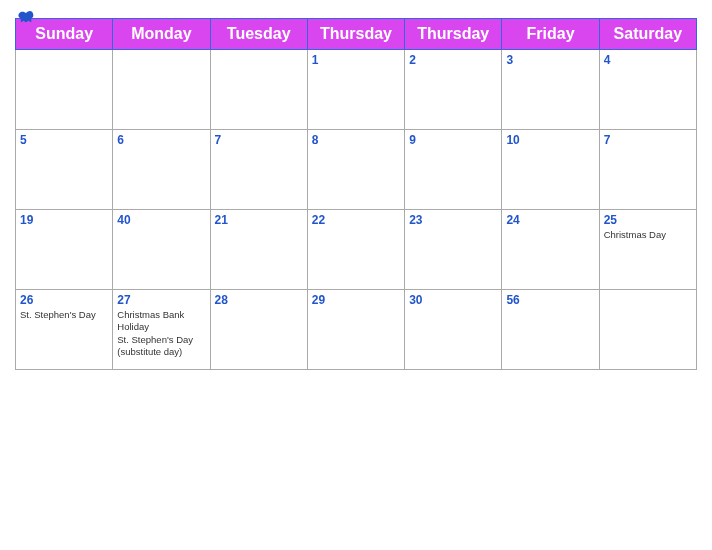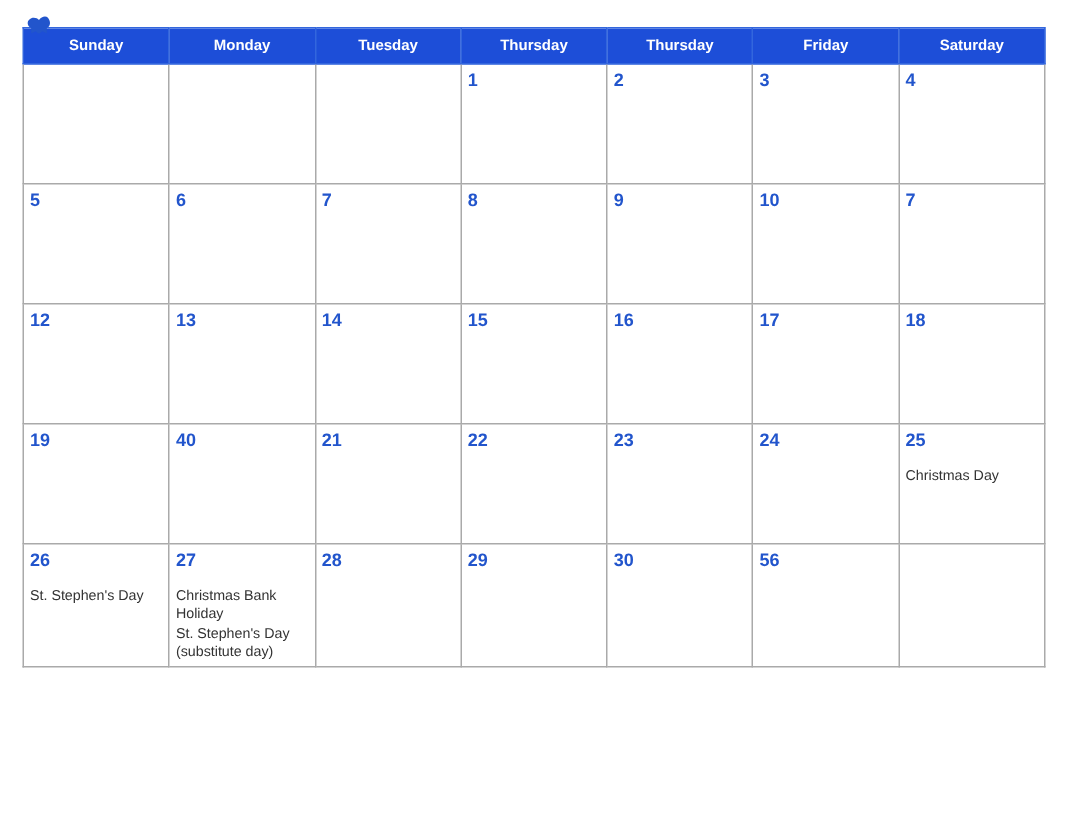--- a/index.html
+++ b/index.html
@@ -59,44 +59,44 @@
       color: #333;
       font-weight: normal;
       text-align: center;
     }
     .calendar-table {
       width: 100%;
       border-collapse: collapse;
       border: 1px solid #aaa;
     }
     .calendar-table th {
-      background-color: #1d4ed8;
+      background-color: #d946ef;
       color: white;
       padding: 6px 4px;
-      font-size: 10px;
+      font-size: 16px;
       font-weight: bold;
       border: 1px solid #3366dd;
     }
     .calendar-table td {
       border: 1px solid #aaa;
       vertical-align: top;
       width: calc(100% / 7);
       height: 80px;
       padding: 3px 4px;
     }
     .day-number {
       font-size: 12px;
       color: #2255CC;
       font-weight: bold;
       display: block;
     }
     .holiday-text {
       font-size: 9.5px;
       color: #333;
-      margin-top: 12px;
+      margin-top: 2px;
       line-height: 1.3;
     }
   </style>
 </head>
 <body>
 
 <div class="calendar-container">
   <div class="header">
     <div class="logo">
       <span class="logo-general"></span>
@@ -159,43 +159,20 @@
           </td>
           <td>
             <span class="day-number">10</span>
           </td>
           <td>
             <span class="day-number">7</span>
           </td>
         </tr>
         <tr>
           <td>
-            <span class="day-number">12</span>
-          </td>
-          <td>
-            <span class="day-number">13</span>
-          </td>
-          <td>
-            <span class="day-number">14</span>
-          </td>
-          <td>
-            <span class="day-number">15</span>
-          </td>
-          <td>
-            <span class="day-number">16</span>
-          </td>
-          <td>
-            <span class="day-number">17</span>
-          </td>
-          <td>
-            <span class="day-number">18</span>
-          </td>
-        </tr>
-        <tr>
-          <td>
             <span class="day-number">19</span>
           </td>
           <td>
             <span class="day-number">40</span>
           </td>
           <td>
             <span class="day-number">21</span>
           </td>
           <td>
             <span class="day-number">22</span>

